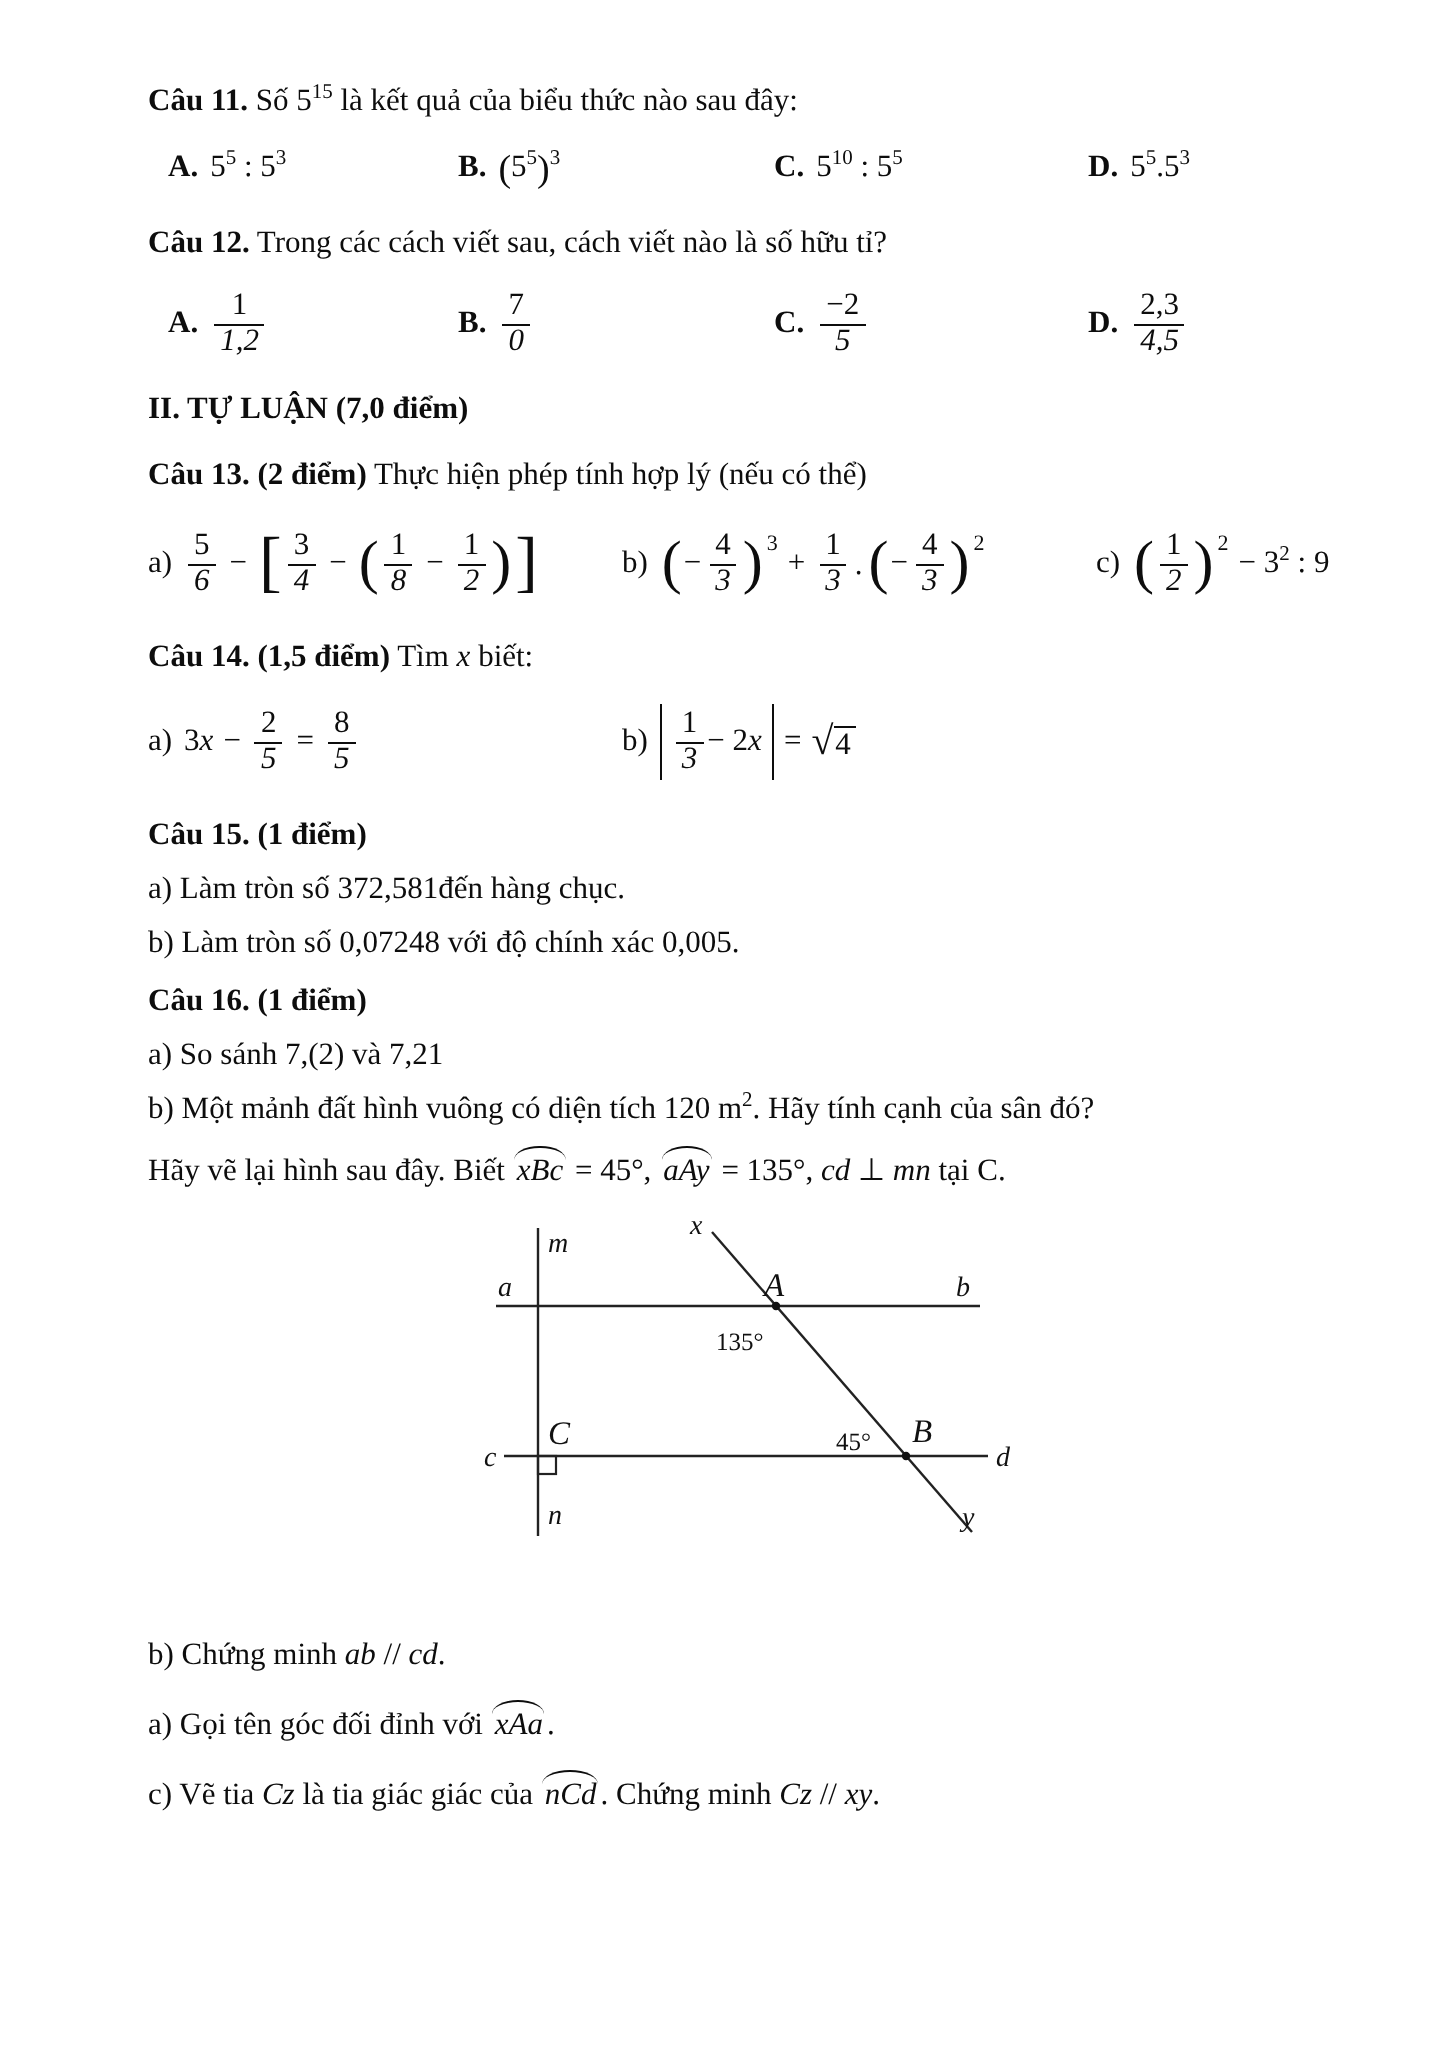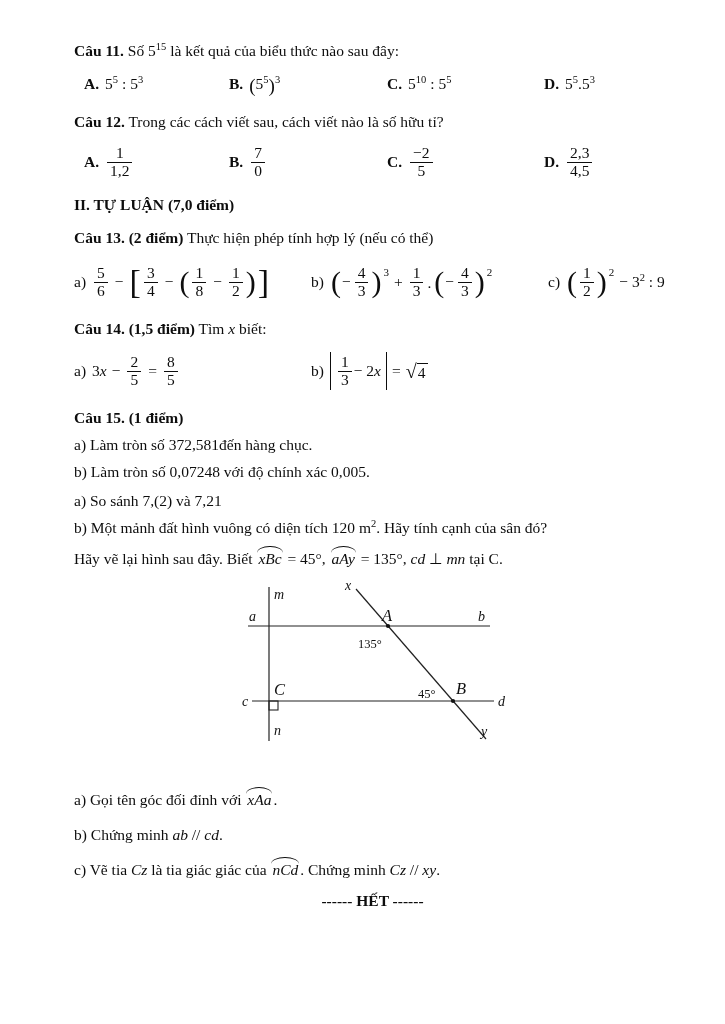--- a/index.html
+++ b/index.html
@@ -26,21 +26,21 @@
   .optrow { display: flex; align-items: center; padding-left: 10px; min-height: 26px; }
   .optrow .o1 { width: 145px; } .optrow .o2 { width: 158px; }
   .optrow .o3 { width: 157px; } .optrow .o4 { flex: 1; }
   .opt { display: inline-flex; align-items: center; }
   .ol { font-weight: bold; margin-right: 6px; white-space: pre; }
   .fracrow { min-height: 44px; }
 
   
   .frac { display: inline-block; text-align: center; line-height: 1.08; margin: 0 2px; white-space: nowrap; }
   .frac .fn { display: block; padding: 0 3px; }
-  .frac .fd { display: block; border-top: 1.2px solid #0d0d0d; padding: 0 3px; }
+  .frac .fd { display: block; border-top: 1.2px solid #0d0d0d; padding: 0 3px; font-style: italic; }
 
   
   .qrow { display: flex; min-height: 48px; }
   .qrow .c1 { width: 237px; } .qrow .c2 { width: 237px; } .qrow .c3 { flex: 1; }
   .qcell { display: flex; align-items: center; }
   .ilbl { margin-right: 6px; }
   .mexpr { display: inline-flex; align-items: center; }
   .mexpr .op { margin: 0 5px; }
   .mexpr .neg { margin-right: 2px; }
   .mexpr .dot { align-self: flex-end; padding-bottom: 7px; margin: 0 2px; }
@@ -237,20 +237,21 @@
         <span class="op">=</span>
         <span class="seg"><span class="rad">√</span><span class="radarg">4</span></span>
       </span>
     </span>
   </div>
 
   <p class="line b mb2">Câu 15. (1 điểm)</p>
   <p class="line mb2">a) Làm tròn số 372,581đến hàng chục.</p>
   <p class="line mb4">b) Làm tròn số 0,07248 với độ chính xác 0,005.</p>
 
+  <p class="line b mb2">Câu 16. (1 điểm)</p>
   <p class="line mb2">a) So sánh 7,(2) và 7,21</p>
   <p class="line mb4"><span>b) Một mảnh đất hình vuông có diện tích 120 m</span><sup class="sp">2</sup><span>. Hãy tính cạnh của sân đó?</span></p>
 
   <p class="sub mb6"><span>Hãy vẽ lại hình sau đây. Biết </span><span class="arc">xBc</span><span> = 45°, </span><span class="arc">aAy</span><span> = 135°, </span><span class="it">cd</span><span> ⊥ </span><span class="it">mn</span><span> tại C.</span></p>
 
   <div class="fig-wrap mb22">
     <svg width="312" height="180" viewBox="0 0 312 180">
       <g stroke="#222" stroke-width="1.2">
         <line x1="27" y1="8" x2="27" y2="162"></line>
         <line x1="6" y1="47" x2="248" y2="47"></line>
@@ -269,21 +270,20 @@
       <text x="103" y="11">x</text>
       <text x="239" y="157">y</text>
       <text x="140" y="42" class="big">A</text>
       <text x="214" y="115" class="big">B</text>
       <text x="32" y="116" class="big">C</text>
       <text x="116" y="69" class="ang">135°</text>
       <text x="176" y="119" class="ang">45°</text>
     </svg>
   </div>
 
+  <p class="sub mb6"><span>b) Chứng minh </span><span class="it">ab</span><span> // </span><span class="it">cd</span><span>.</span></p>
+
   <p class="sub mb6"><span>a) Gọi tên góc đối đỉnh với </span><span class="arc">xAa</span><span>.</span></p>
 
-  <p class="sub mb6"><span>b) Chứng minh </span><span class="it">ab</span><span> // </span><span class="it">cd</span><span>.</span></p>
-
   <p class="sub mb4"><span>c) Vẽ tia </span><span class="it">Cz</span><span> là tia giác giác của </span><span class="arc">nCd</span><span>. Chứng minh </span><span class="it">Cz</span><span> // </span><span class="it">xy</span><span>.</span></p>
 
-  <p class="footer">------ HẾT ------</p>
 
 </div>
 
 </body></html>

